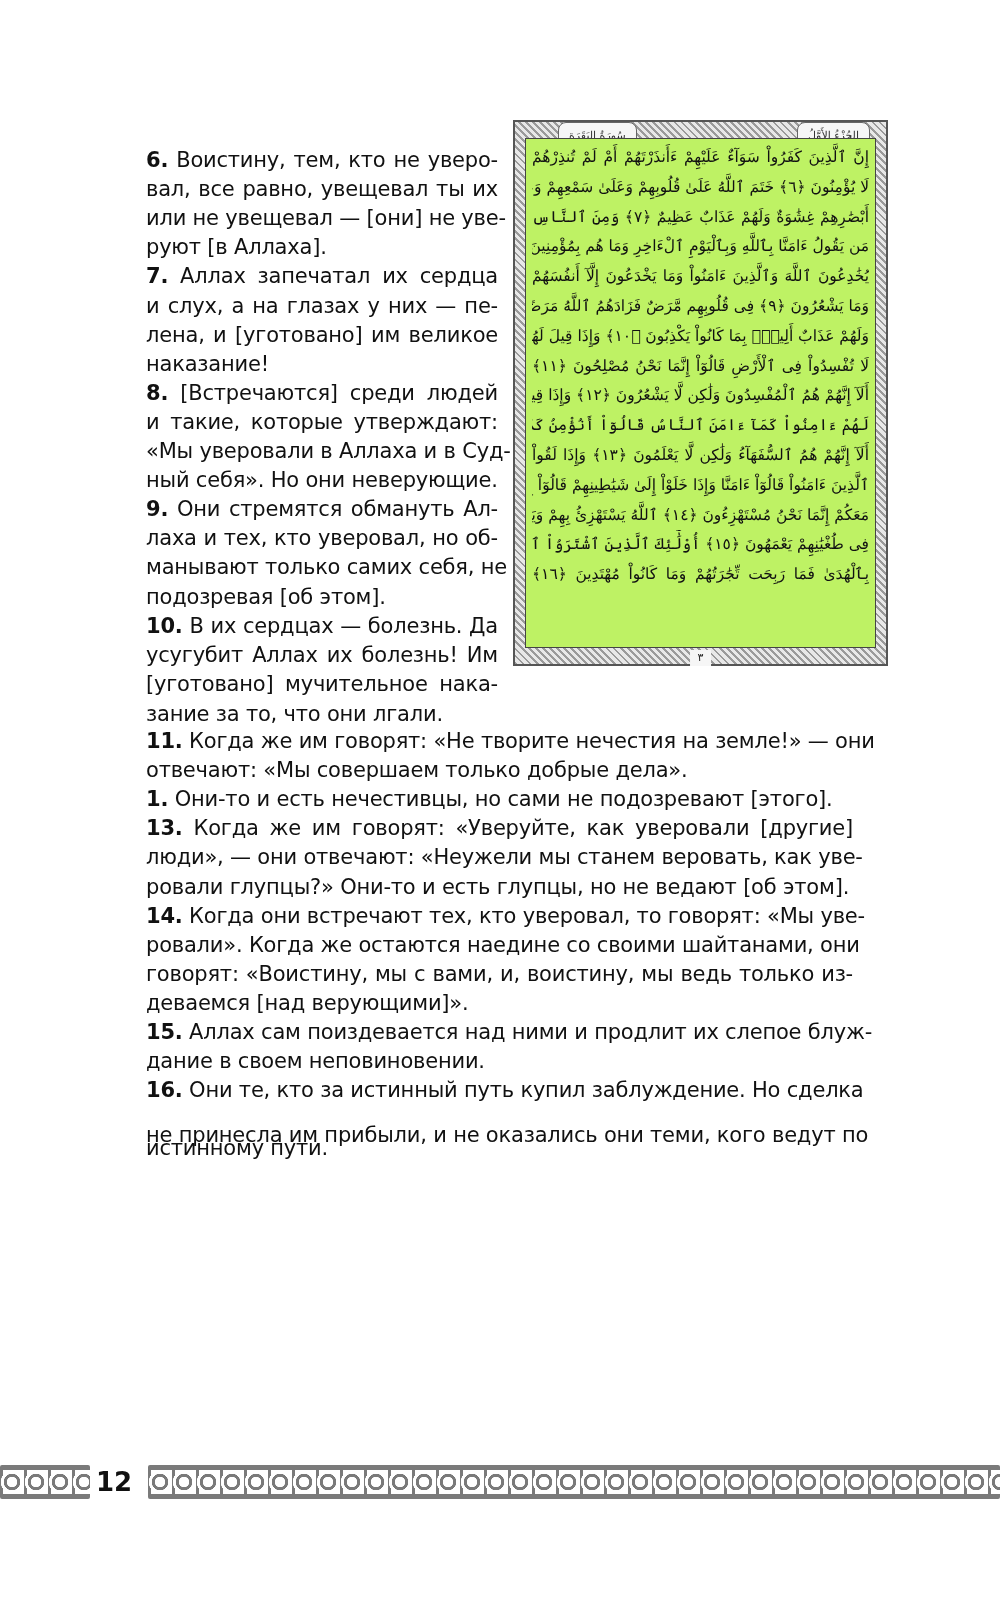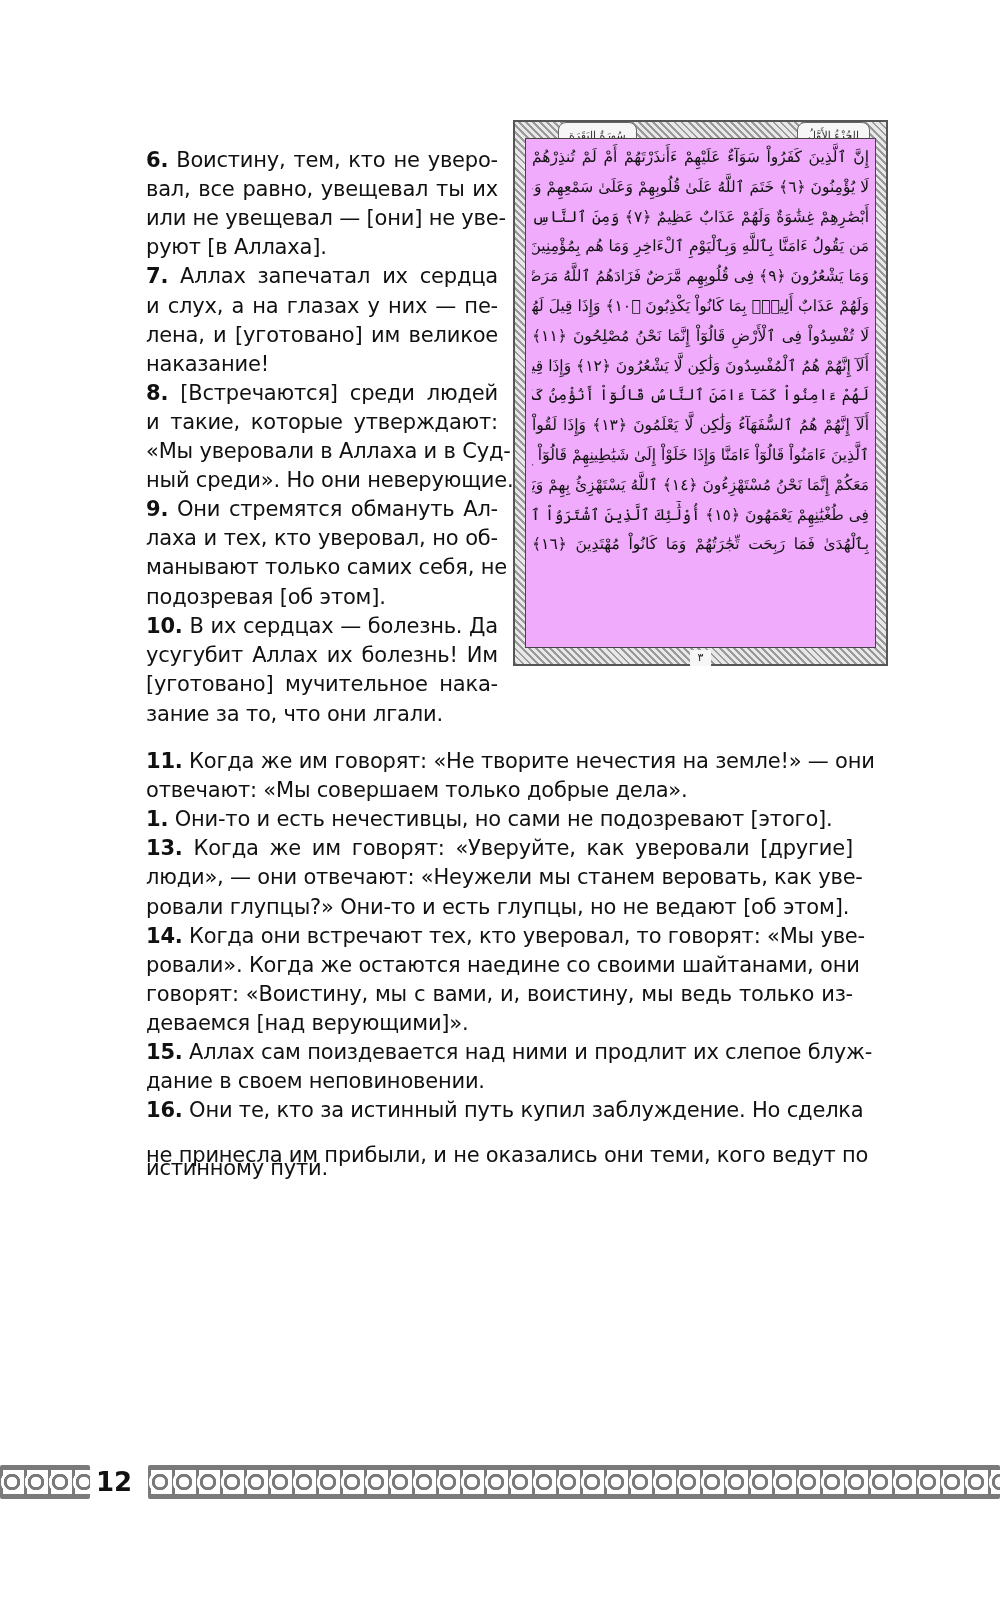--- a/index.html
+++ b/index.html
@@ -1,28 +1,28 @@
 <!DOCTYPE html>
 <html><head>
 <meta charset="utf-8">
 <style>
   html, body { margin: 0; padding: 0; background: #ffffff; }
   body { width: 1000px; height: 1616px; position: relative; overflow: hidden; font-family: "DejaVu Sans", "Liberation Sans", sans-serif; color: #111; }
   .line { position: absolute; left: 146px; font-size: 21px; line-height: 29px; white-space: nowrap; letter-spacing: -0.2px; }
   .line.narrow { width: 352px; text-align: justify; text-align-last: justify; }
   .line.narrow.last { text-align-last: left; }
-  .line.wide { width: 707px; text-align: justify; text-align-last: justify; margin-top: 20px; }
+  .line.wide { width: 707px; text-align: justify; text-align-last: justify; }
   .line.wide.last { text-align-last: left; }
   .num { font-weight: bold; }
 
   .mushaf { position: absolute; left: 513px; top: 120px; width: 375px; height: 546px; }
   .frame-outer { position: absolute; inset: 0; border: 2px solid #555; background:
       repeating-linear-gradient(45deg, #9a9a9a 0 2px, #e8e8e8 2px 5px),
       #ccc; }
-  .frame-inner-border { position: absolute; left: 12px; top: 18px; right: 12px; bottom: 18px; border: 1.5px solid #444; background: #f0abfc; }
+  .frame-inner-border { position: absolute; left: 12px; top: 18px; right: 12px; bottom: 18px; border: 1.5px solid #444; background: #bef264; }
   .frame-tab { position: absolute; top: 2px; height: 18px; padding: 5px 10px; background: #f6f6f6; border: 1px solid #666; border-radius: 8px 8px 0 0; font-size: 11px; line-height: 16px; color: #333; font-family: "DejaVu Serif", serif; }
   .tab-surah { left: 45px; }
   .tab-juz { right: 18px; }
   .arabic-lines { position: absolute; left: 6px; right: 6px; top: 4px; bottom: 4px; direction: rtl; }
   .ar { height: 29.8px; font-family: "DejaVu Serif", serif; font-size: 15.5px; line-height: 29.8px; text-align: justify; text-align-last: justify; white-space: nowrap; overflow: hidden; color: #111; }
   .mushaf-page { position: absolute; bottom: 0px; left: 50%; transform: translateX(-50%); background: #f6f6f6; padding: 0 8px; font-size: 11px; line-height: 16px; color: #222; font-family: "DejaVu Serif", serif; }
 
   .footer { position: absolute; top: 1465px; left: 0; width: 830px; height: 36px; }
   .band { position: absolute; top: 0; height: 34px; background:
       radial-gradient(circle at 50% 50%, #fff 0 5px, #7a7a7a 5.5px 8px, #fff 8.5px 11px, transparent 11.5px) 0 0/24px 34px,
@@ -41,21 +41,21 @@
     <div class="line narrow" style="top: 175.1px;"><span>вал, все равно, увещевал ты их</span></div>
     <div class="line narrow" style="top: 204.2px;"><span>или не увещевал — [они] не уве-</span></div>
     <div class="line narrow last" style="top: 233.3px;"><span>руют [в Аллаха].</span></div>
     <div class="line narrow" style="top: 262.4px;"><span class="num">7.</span><span> Аллах запечатал их сердца</span></div>
     <div class="line narrow" style="top: 291.5px;"><span>и слух, а на глазах у них — пе-</span></div>
     <div class="line narrow" style="top: 320.6px;"><span>лена, и [уготовано] им великое</span></div>
     <div class="line narrow last" style="top: 349.7px;"><span>наказание!</span></div>
     <div class="line narrow" style="top: 378.8px;"><span class="num">8.</span><span> [Встречаются] среди людей</span></div>
     <div class="line narrow" style="top: 407.9px;"><span>и такие, которые утверждают:</span></div>
     <div class="line narrow" style="top: 437px;"><span>«Мы уверовали в Аллаха и в Суд-</span></div>
-    <div class="line narrow last" style="top: 466.1px;"><span>ный среди». Но они неверующие.</span></div>
+    <div class="line narrow last" style="top: 466.1px;"><span>ный себя». Но они неверующие.</span></div>
     <div class="line narrow" style="top: 495.2px;"><span class="num">9.</span><span> Они стремятся обмануть Ал-</span></div>
     <div class="line narrow" style="top: 524.3px;"><span>лаха и тех, кто уверовал, но об-</span></div>
     <div class="line narrow" style="top: 553.4px;"><span>манывают только самих себя, не</span></div>
     <div class="line narrow last" style="top: 582.5px;"><span>подозревая [об этом].</span></div>
     <div class="line narrow" style="top: 611.6px;"><span class="num">10.</span><span> В их сердцах — болезнь. Да</span></div>
     <div class="line narrow" style="top: 640.7px;"><span>усугубит Аллах их болезнь! Им</span></div>
     <div class="line narrow" style="top: 669.8px;"><span>[уготовано] мучительное нака-</span></div>
     <div class="line narrow last" style="top: 686px; margin-top: 14px;"><span>зание за то, что они лгали.</span></div>
   </div>
 <div id="wide">
@@ -79,20 +79,21 @@
 <div class="mushaf">
   <div class="frame-outer"></div>
   <div class="frame-tab tab-surah">سُورَةُ البَقَرَةِ</div>
   <div class="frame-tab tab-juz">الجُزْءُ الأَوَّلُ</div>
   <div class="frame-inner-border">
     <div class="arabic-lines" id="arabic">
         <div class="ar">إِنَّ ٱلَّذِينَ كَفَرُواْ سَوَآءٌ عَلَيْهِمْ ءَأَنذَرْتَهُمْ أَمْ لَمْ تُنذِرْهُمْ</div>
         <div class="ar">لَا يُؤْمِنُونَ ﴿٦﴾ خَتَمَ ٱللَّهُ عَلَىٰ قُلُوبِهِمْ وَعَلَىٰ سَمْعِهِمْ وَعَلَىٰ</div>
         <div class="ar">أَبْصَٰرِهِمْ غِشَٰوَةٌ وَلَهُمْ عَذَابٌ عَظِيمٌ ﴿٧﴾ وَمِنَ ٱلنَّاسِ</div>
         <div class="ar">مَن يَقُولُ ءَامَنَّا بِٱللَّهِ وَبِٱلْيَوْمِ ٱلْءَاخِرِ وَمَا هُم بِمُؤْمِنِينَ ﴿٨﴾</div>
+        <div class="ar">يُخَٰدِعُونَ ٱللَّهَ وَٱلَّذِينَ ءَامَنُواْ وَمَا يَخْدَعُونَ إِلَّآ أَنفُسَهُمْ</div>
         <div class="ar">وَمَا يَشْعُرُونَ ﴿٩﴾ فِى قُلُوبِهِم مَّرَضٌ فَزَادَهُمُ ٱللَّهُ مَرَضًا</div>
         <div class="ar">وَلَهُمْ عَذَابٌ أَلِيمٌۢ بِمَا كَانُواْ يَكْذِبُونَ ﴿١٠﴾ وَإِذَا قِيلَ لَهُمْ</div>
         <div class="ar">لَا تُفْسِدُواْ فِى ٱلْأَرْضِ قَالُوٓاْ إِنَّمَا نَحْنُ مُصْلِحُونَ ﴿١١﴾</div>
         <div class="ar">أَلَآ إِنَّهُمْ هُمُ ٱلْمُفْسِدُونَ وَلَٰكِن لَّا يَشْعُرُونَ ﴿١٢﴾ وَإِذَا قِيلَ</div>
         <div class="ar">لَهُمْ ءَامِنُواْ كَمَآ ءَامَنَ ٱلنَّاسُ قَالُوٓاْ أَنُؤْمِنُ كَمَآ ءَامَنَ ٱلسُّفَهَآءُ</div>
         <div class="ar">أَلَآ إِنَّهُمْ هُمُ ٱلسُّفَهَآءُ وَلَٰكِن لَّا يَعْلَمُونَ ﴿١٣﴾ وَإِذَا لَقُواْ</div>
         <div class="ar">ٱلَّذِينَ ءَامَنُواْ قَالُوٓاْ ءَامَنَّا وَإِذَا خَلَوْاْ إِلَىٰ شَيَٰطِينِهِمْ قَالُوٓاْ إِنَّا</div>
         <div class="ar">مَعَكُمْ إِنَّمَا نَحْنُ مُسْتَهْزِءُونَ ﴿١٤﴾ ٱللَّهُ يَسْتَهْزِئُ بِهِمْ وَيَمُدُّهُمْ</div>
         <div class="ar">فِى طُغْيَٰنِهِمْ يَعْمَهُونَ ﴿١٥﴾ أُوْلَٰٓئِكَ ٱلَّذِينَ ٱشْتَرَوُاْ ٱلضَّلَٰلَةَ</div>
         <div class="ar">بِٱلْهُدَىٰ فَمَا رَبِحَت تِّجَٰرَتُهُمْ وَمَا كَانُواْ مُهْتَدِينَ ﴿١٦﴾</div>

